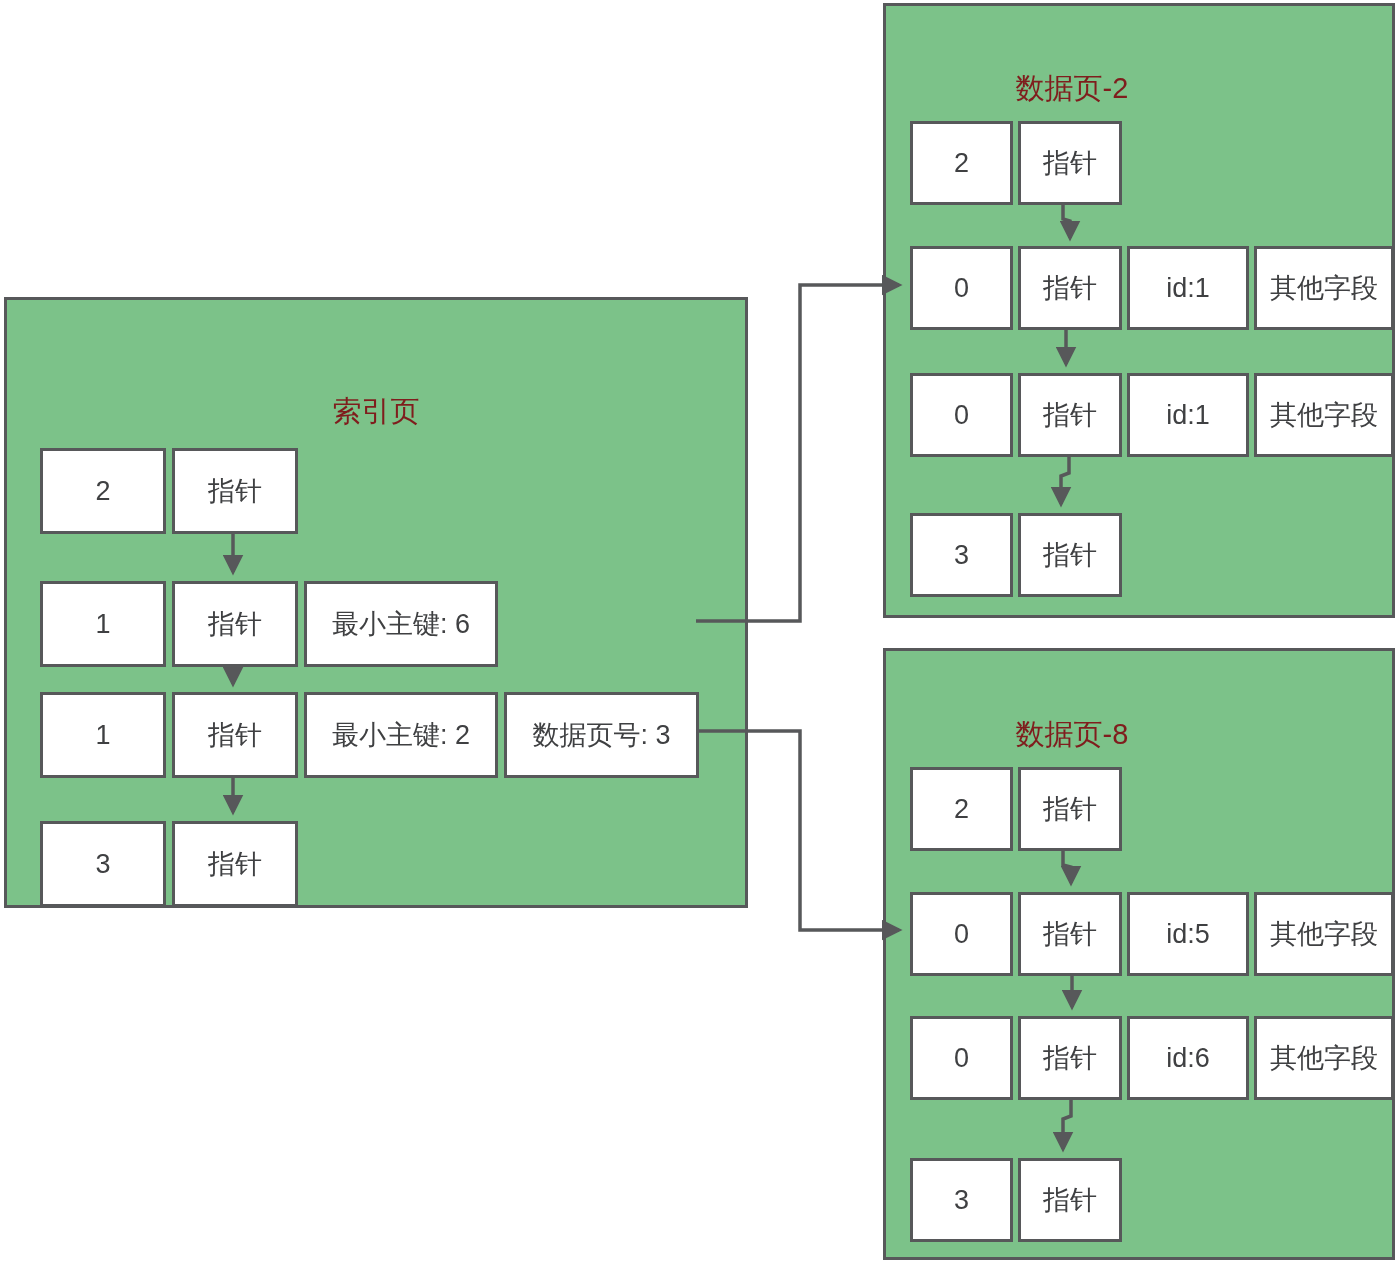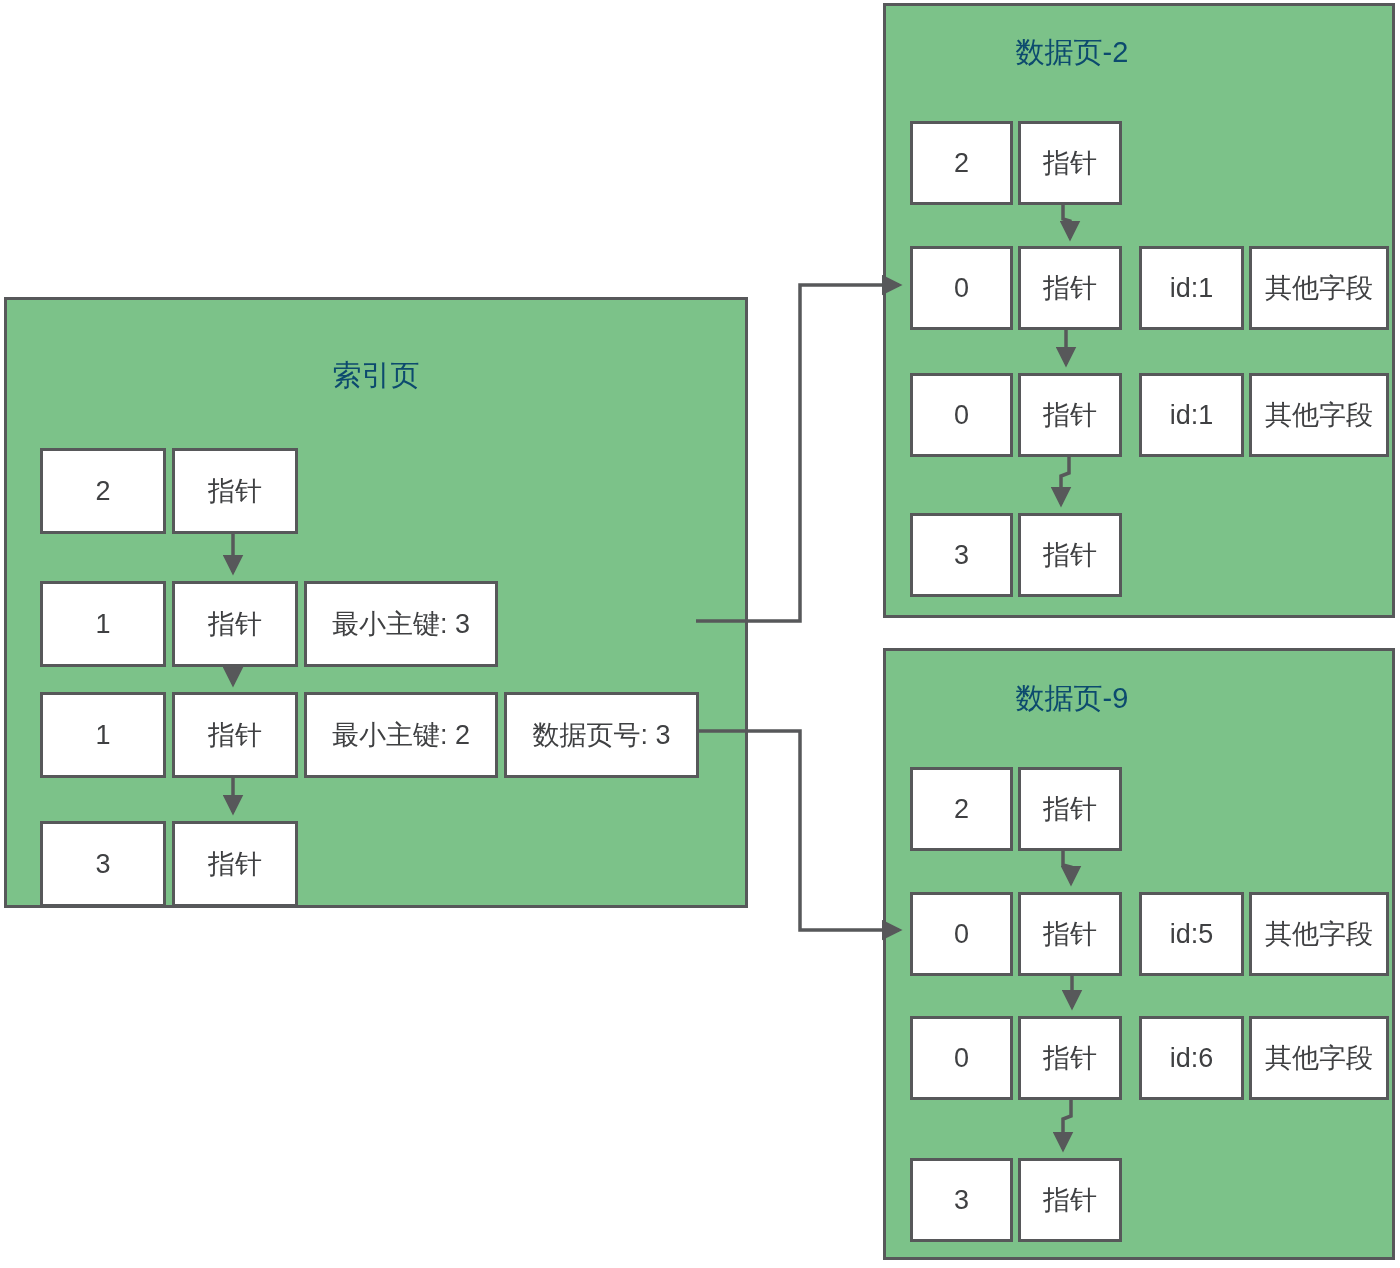--- a/index.html
+++ b/index.html
@@ -13,22 +13,23 @@
   .page-box{
     position:absolute;
     background:#7cc289;
     border:3px solid #57585a;
     box-sizing:border-box;
   }
   .page-title{
     position:absolute;
     text-align:center;
     font-size:29px;
-    color:#0c4a6e;
+    color:#7f1d1d;
     white-space:nowrap;
+    margin-top:36px;
   }
   .row{
     position:absolute;
     display:flex;
     gap:6px;
   }
   .cell{
     border:3px solid #57585a;
     background:#ffffff;
     box-sizing:border-box;
@@ -42,21 +43,21 @@
   
   .i-cell{height:86px;}
   .i-sm{width:126px;}
   .i-lg{width:194px;}
   .i-lg2{width:195px;}
   
   .d-row{gap:5px;}
   .d-cell{height:84px;}
   .d-c1{width:103px;}
   .d-c2{width:104px;}
-  .d-c3{width:105px;margin-left:12px;}
+  .d-c3{width:122px;}
   .d-c4{width:140px;font-family:Liberation Mono, monospace;}
   .arrow-layer{
     position:absolute;
     left:0;top:0;
     width:1400px;height:1268px;
     pointer-events:none;
   }
   .arrow-layer polyline, .arrow-layer path.link{
     fill:none;
     stroke:#57585a;
@@ -72,21 +73,21 @@
     <div class="page-title" style="left:0;top:56px;width:100%;">索引页</div>
 
     <div class="row" style="left:33px;top:148px;">
       <div class="cell i-cell i-sm">2</div>
       <div class="cell i-cell i-sm">指针</div>
     </div>
 
     <div class="row" style="left:33px;top:281px;">
       <div class="cell i-cell i-sm">1</div>
       <div class="cell i-cell i-sm">指针</div>
-      <div class="cell i-cell i-lg">最小主键: 3</div>
+      <div class="cell i-cell i-lg">最小主键: 6</div>
     </div>
 
     <div class="row" style="left:33px;top:392px;">
       <div class="cell i-cell i-sm">1</div>
       <div class="cell i-cell i-sm">指针</div>
       <div class="cell i-cell i-lg">最小主键: 2</div>
       <div class="cell i-cell i-lg2">数据页号: 3</div>
     </div>
 
     <div class="row" style="left:33px;top:521px;">
@@ -117,21 +118,21 @@
       <div class="cell d-cell d-c4">其他字段</div>
     </div>
 
     <div class="row d-row" style="left:24px;top:507px;">
       <div class="cell d-cell d-c1">3</div>
       <div class="cell d-cell d-c2">指针</div>
     </div>
   </div>
 
   <div class="page-box" style="left:883px;top:648px;width:512px;height:612px;">
-    <div class="page-title" style="left:0;top:28px;width:372px;">数据页-9</div>
+    <div class="page-title" style="left:0;top:28px;width:372px;">数据页-8</div>
 
     <div class="row d-row" style="left:24px;top:116px;">
       <div class="cell d-cell d-c1">2</div>
       <div class="cell d-cell d-c2">指针</div>
     </div>
 
     <div class="row d-row" style="left:24px;top:241px;">
       <div class="cell d-cell d-c1">0</div>
       <div class="cell d-cell d-c2">指针</div>
       <div class="cell d-cell d-c3">id:5</div>

